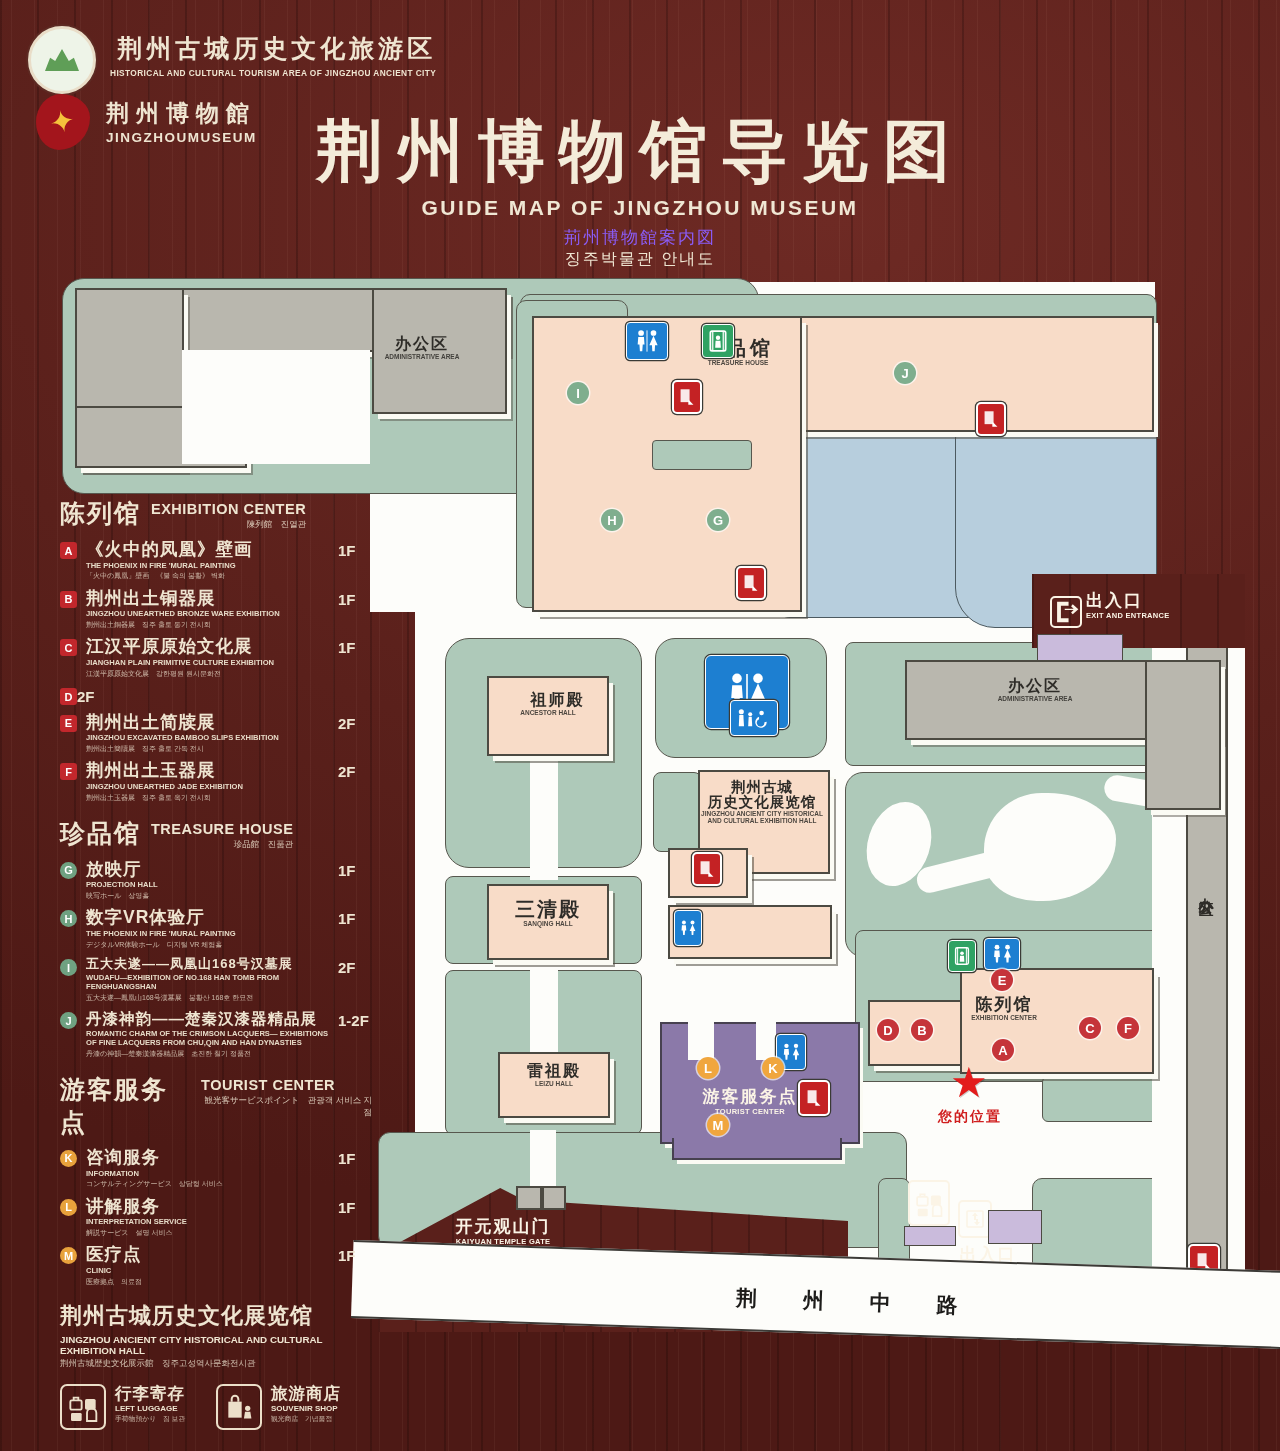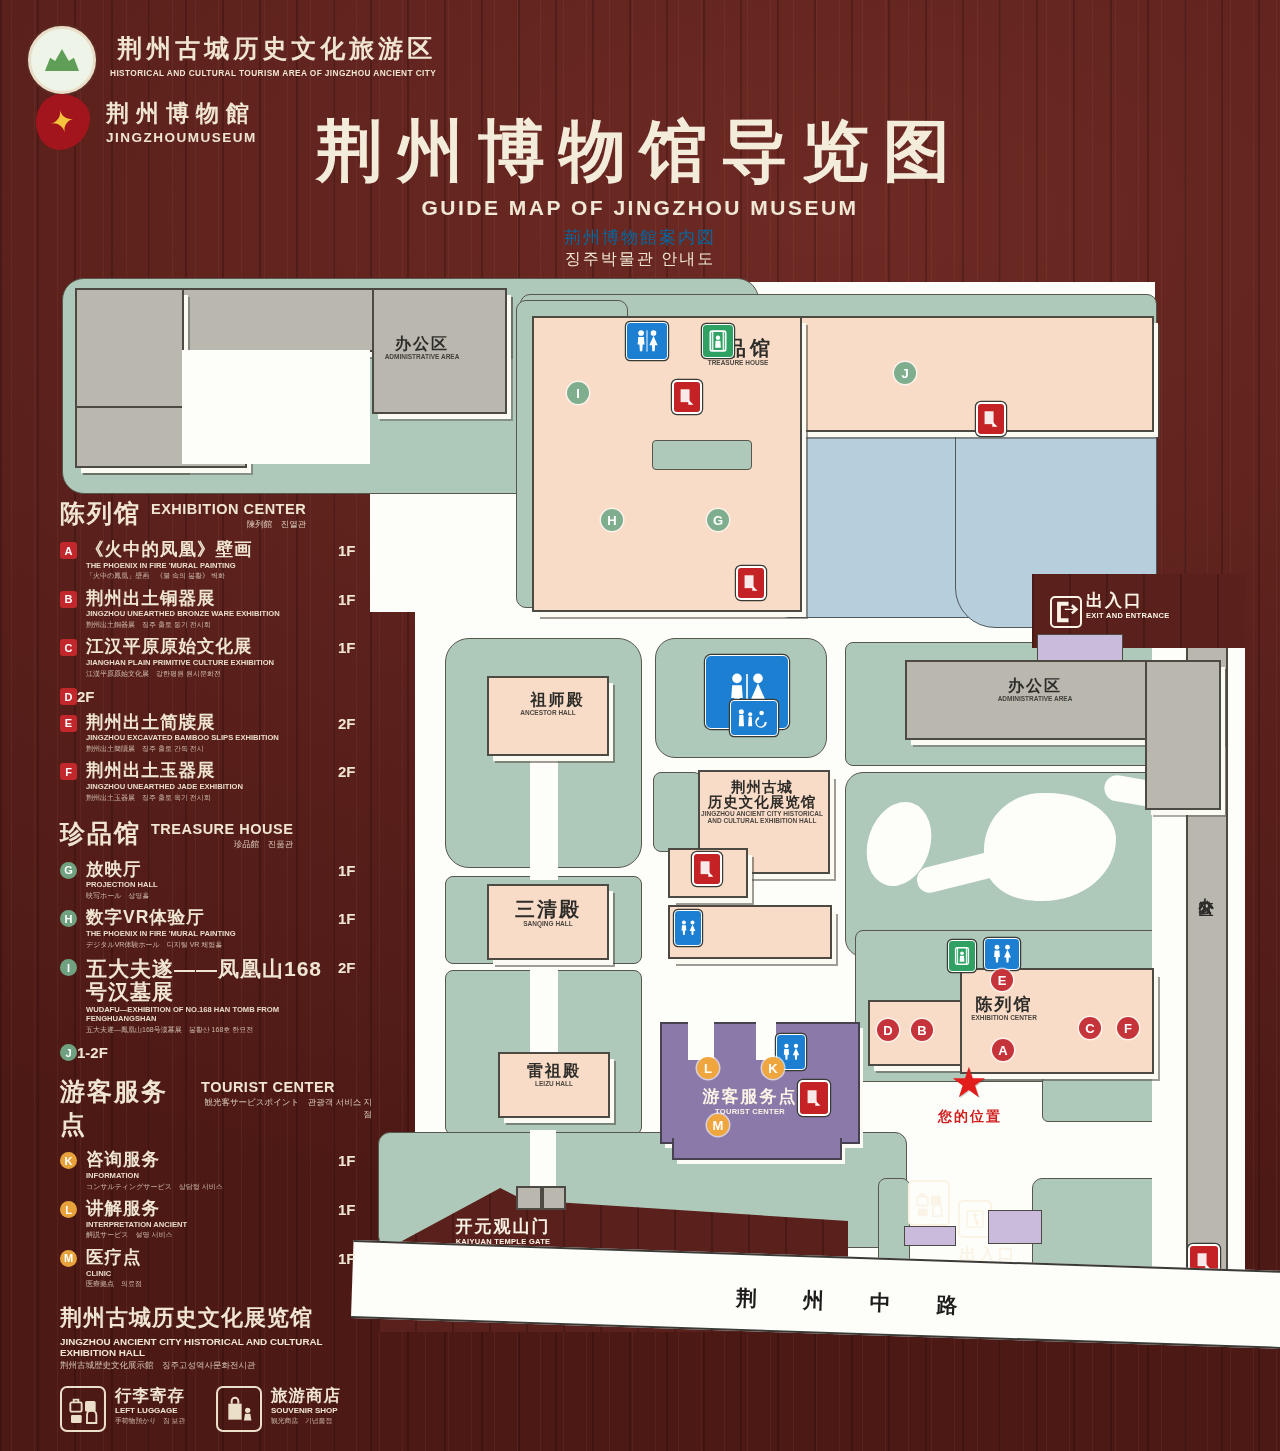--- a/index.html
+++ b/index.html
@@ -17,21 +17,21 @@
   .emblem{width:62px;height:62px;border-radius:50%;background:#eef4e8;border:3px solid #e9ddc8;box-shadow:0 0 0 2px #5d2a23;display:flex;align-items:center;justify-content:center;}
   .emblem .inner{width:34px;height:22px;background:#5f9e57;clip-path:polygon(0 100%,15% 40%,30% 55%,50% 0,70% 55%,85% 40%,100% 100%);}
   .phoenix{width:54px;height:56px;border-radius:46% 54% 58% 42%/50% 42% 58% 50%;background:#a3151c;display:flex;align-items:center;justify-content:center;}
   .phoenix span{color:#f5c23c;font-size:30px;line-height:1;transform:rotate(-12deg);}
   .lg1-zh{font-size:25px;font-weight:bold;letter-spacing:4px;text-align:right;}
   .lg1-en{font-size:8.3px;font-weight:bold;letter-spacing:.4px;margin-top:3px;}
   .lg2-zh{font-size:23px;font-weight:bold;letter-spacing:7px;}
   .lg2-en{font-size:13.5px;font-weight:bold;letter-spacing:1.5px;margin-top:1px;}
   .title{font-size:67px;font-weight:900;letter-spacing:14px;color:#f4ecda;white-space:nowrap;text-align:center;}
   .sub-en{font-size:21px;font-weight:bold;letter-spacing:2.5px;color:#f0e7d4;text-align:center;}
-  .sub-ja{font-size:17px;color:#0369a1;letter-spacing:2px;text-align:center;}
+  .sub-ja{font-size:17px;color:#8b5cf6;letter-spacing:2px;text-align:center;}
   .sub-ko{font-size:16px;color:#eee4d0;letter-spacing:2px;text-align:center;}
   
   #legend{left:60px;top:497px;width:312px;color:#efe5d1;}
   .sec{margin-bottom:14px;}
   .sec-head{display:flex;align-items:flex-start;gap:10px;margin-bottom:9px;}
   .sec-zh{font-size:25px;font-weight:900;letter-spacing:2px;}
   .sec-en{font-size:14.5px;font-weight:900;letter-spacing:.5px;padding-top:4px;}
   .sec-sub{font-size:8.5px;opacity:.85;margin-top:2px;text-align:right;}
   .itm{display:flex;align-items:flex-start;margin-bottom:7.5px;position:relative;}
   .itm .txt{flex:1;padding-left:9px;}
@@ -475,28 +475,33 @@
       <div class="txt">
           <div class="i-zh">数字VR体验厅</div>
           <div class="i-en">THE PHOENIX IN FIRE 'MURAL PAINTING</div>
           <div class="i-sub">デジタルVR体験ホール　디지털 VR 체험홀</div>
         </div>
       <span class="i-fl">1F</span>
     </div>
     <div class="itm">
       <span class="bdg b-grn">I</span>
       <div class="txt">
-          <div class="i-zh" style="font-size:21px;">五大夫遂——凤凰山168号汉墓展</div>
+          <div class="i-zh" style="font-size:13px;">五大夫遂——凤凰山168号汉墓展</div>
           <div class="i-en">WUDAFU—EXHIBITION OF NO.168 HAN TOMB FROM FENGHUANGSHAN</div>
           <div class="i-sub">五大夫遂—鳳凰山168号漢墓展　봉황산 168호 한묘전</div>
         </div>
       <span class="i-fl">2F</span>
     </div>
     <div class="itm">
       <span class="bdg b-grn">J</span>
+      <div class="txt">
+          <div class="i-zh" style="font-size:15.5px;">丹漆神韵——楚秦汉漆器精品展</div>
+          <div class="i-en">ROMANTIC CHARM OF THE CRIMSON LACQUERS— EXHIBITIONS OF FINE LACQUERS FROM CHU,QIN AND HAN DYNASTIES</div>
+          <div class="i-sub">丹漆の神韻—楚秦漢漆器精品展　초진한 칠기 정품전</div>
+        </div>
       <span class="i-fl">1-2F</span>
     </div>
   </div>
 
   <div class="sec">
     <div class="sec-head">
       <div class="sec-zh">游客服务点</div>
       <div>
           <div class="sec-en">TOURIST CENTER</div>
       <div class="sec-sub">観光客サービスポイント　관광객 서비스 지점</div>
@@ -508,21 +513,21 @@
           <div class="i-zh">咨询服务</div>
           <div class="i-en">INFORMATION</div>
           <div class="i-sub">コンサルティングサービス　상담형 서비스</div>
         </div>
       <span class="i-fl">1F</span>
     </div>
     <div class="itm">
       <span class="bdg b-yel">L</span>
       <div class="txt">
           <div class="i-zh">讲解服务</div>
-          <div class="i-en">INTERPRETATION ANCIENT</div>
+          <div class="i-en">INTERPRETATION SERVICE</div>
           <div class="i-sub">解説サービス　설명 서비스</div>
         </div>
       <span class="i-fl">1F</span>
     </div>
     <div class="itm">
       <span class="bdg b-yel">M</span>
       <div class="txt">
           <div class="i-zh">医疗点</div>
           <div class="i-en">CLINIC</div>
           <div class="i-sub">医療拠点　의료점</div>

